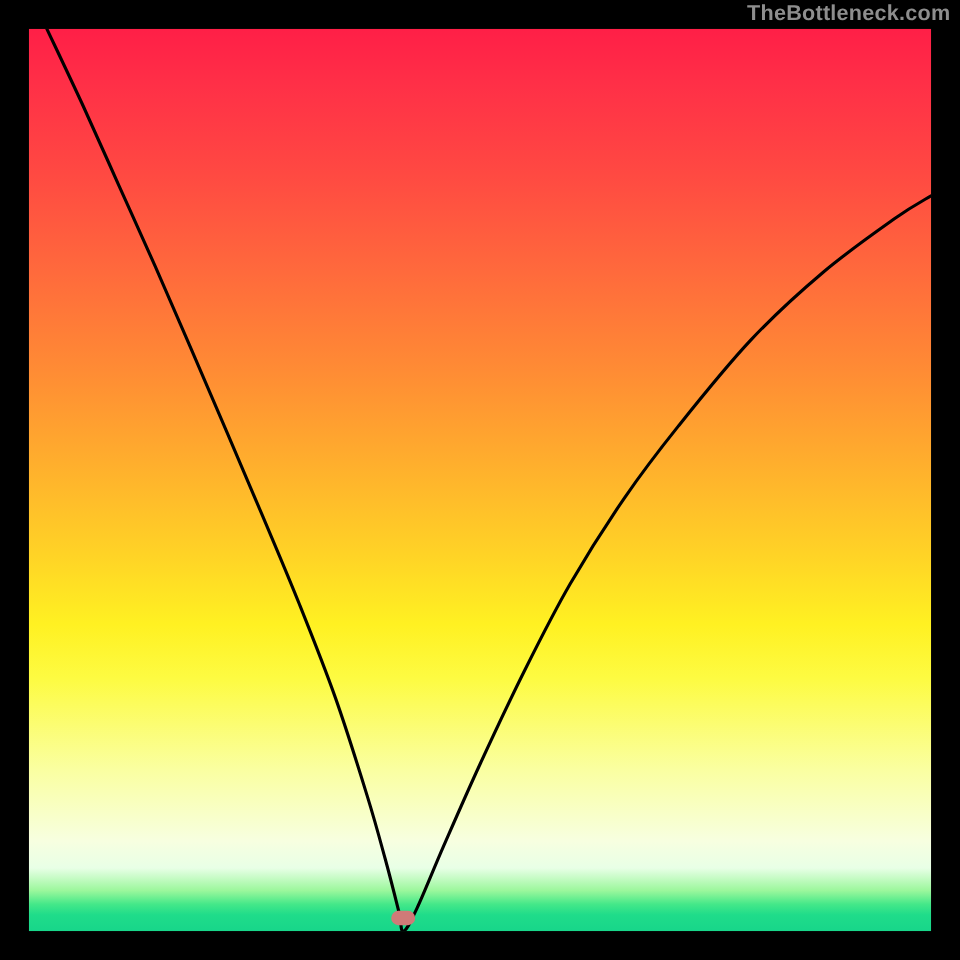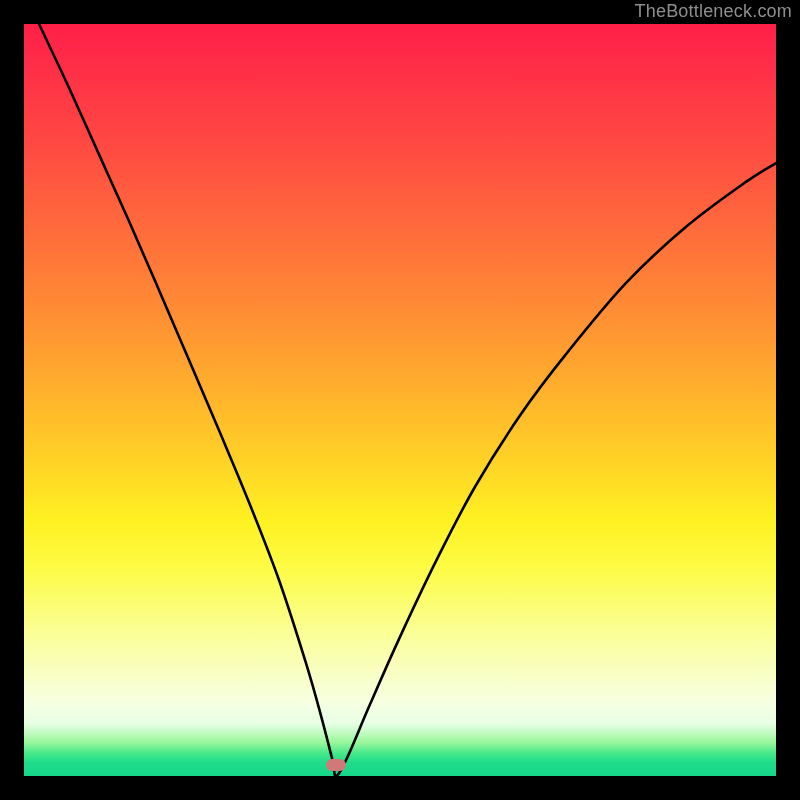--- a/index.html
+++ b/index.html
@@ -60,21 +60,21 @@
   svg.curve {
     position: absolute;
     inset: 0;
   }
   .watermark {
     position: absolute;
     top: 1px;
     right: 8px;
     font-family: Arial, Helvetica, sans-serif;
     font-size: 18px;
-    font-weight: 400;
+    font-weight: 700;
     color: #8e8e8e;
     letter-spacing: 0.2px;
     user-select: none;
   }
 </style>
 </head>
 <body>
 
 <div class="frame">
   <div class="plot">

